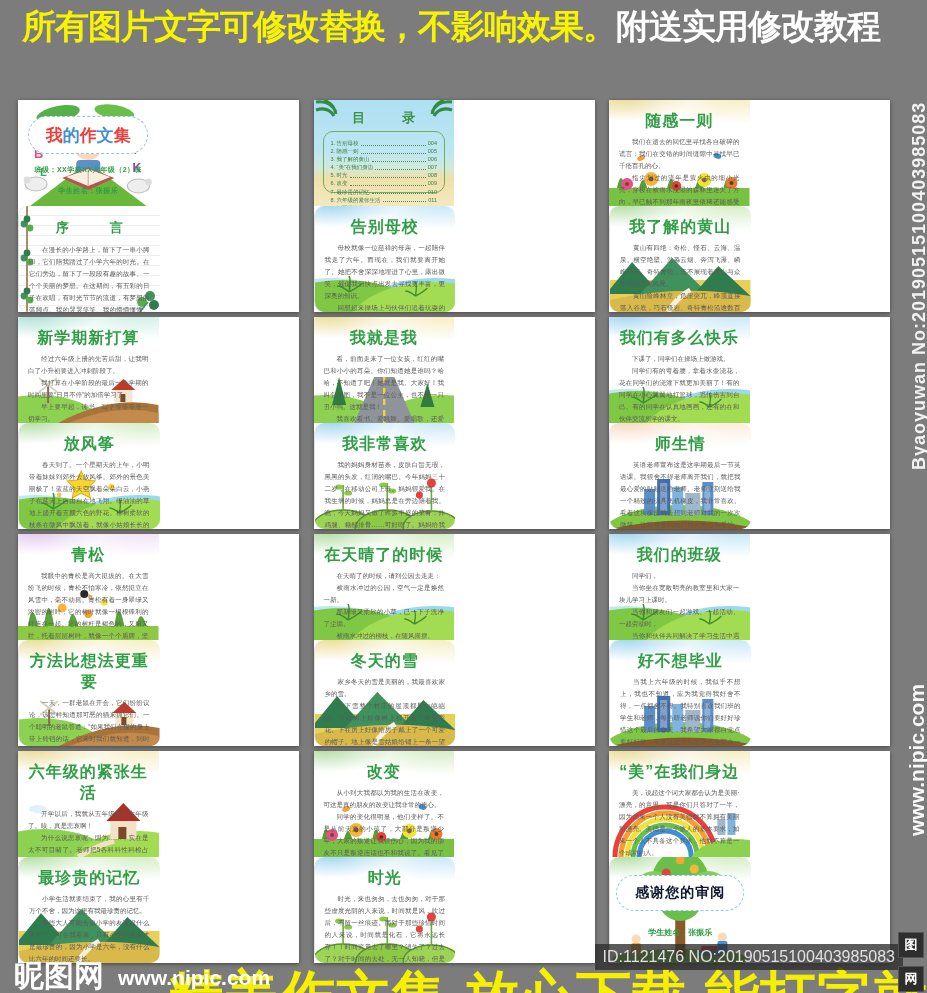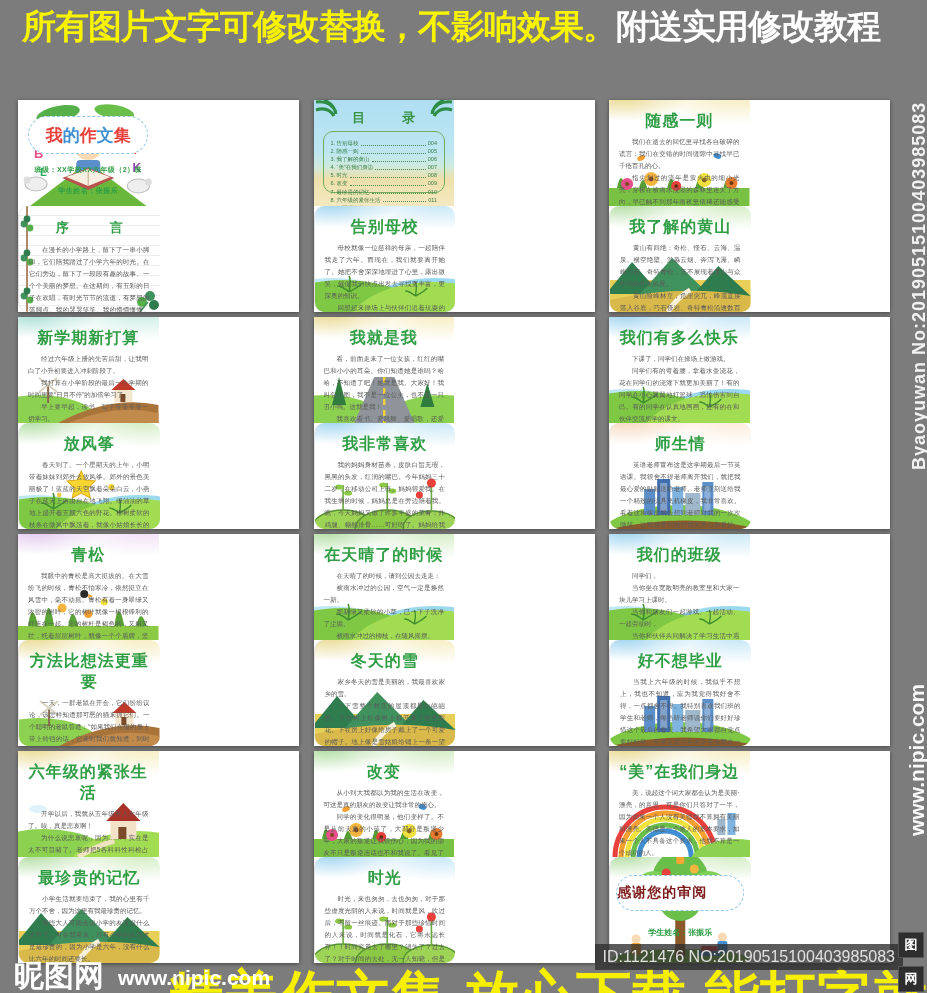--- a/index.html
+++ b/index.html
@@ -58,22 +58,22 @@
   .toc-title{color:#3a9247;letter-spacing:12px;text-indent:12px;font-size:13px;margin-top:9px;}
   .tocbox{position:absolute;z-index:2;left:9px;right:9px;top:31px;bottom:13px;
      border:1px solid #6fae5f;border-radius:10px;padding:7px 7px 3px;}
   .titem{display:flex;align-items:flex-end;color:#3a7d44;font-size:5.5px;line-height:8.1px;}
   .titem .dots{flex:1;border-bottom:1px dotted #4a8d54;margin:0 2px 1.5px;}
   .palm{position:absolute;z-index:1;top:0;width:34px;height:26px;}
   .palm.r{right:0;} .palm.l{left:0;}
 
   
   .page.back .bubble{position:relative;z-index:2;margin:18px auto 0;width:126px;background:#fff;
-     border:1px dashed #8fc5e8;border-radius:20px;padding:8px 0;text-align:left;
-     color:#7f1d1d;font-weight:900;font-size:14px;letter-spacing:1px;}
+     border:1px dashed #8fc5e8;border-radius:20px;padding:8px 0;text-align:center;
+     color:#0f172a;font-weight:900;font-size:14px;letter-spacing:1px;}
   .back-name{position:relative;z-index:2;margin-top:16px;text-align:center;color:#2f9e44;font-weight:bold;font-size:8px;}
   .back-art{position:absolute;left:0;right:0;bottom:0;height:118px;z-index:1;}
   .back-art svg{width:100%;height:100%;}
 
   
   .nipic-logo{position:absolute;left:14px;top:956px;color:#fff;font-weight:900;font-size:30px;z-index:5;}
   .nipic-url{position:absolute;left:118px;top:966px;color:#fff;font-weight:bold;font-size:21px;z-index:5;}
   .promo{position:absolute;left:168px;top:960px;color:#f6ef00;font-weight:900;font-size:55px;
          white-space:nowrap;z-index:4;letter-spacing:1px;}
   .idbadge{position:absolute;right:24px;top:944px;background:rgba(45,45,45,.78);color:#e0e0e0;

